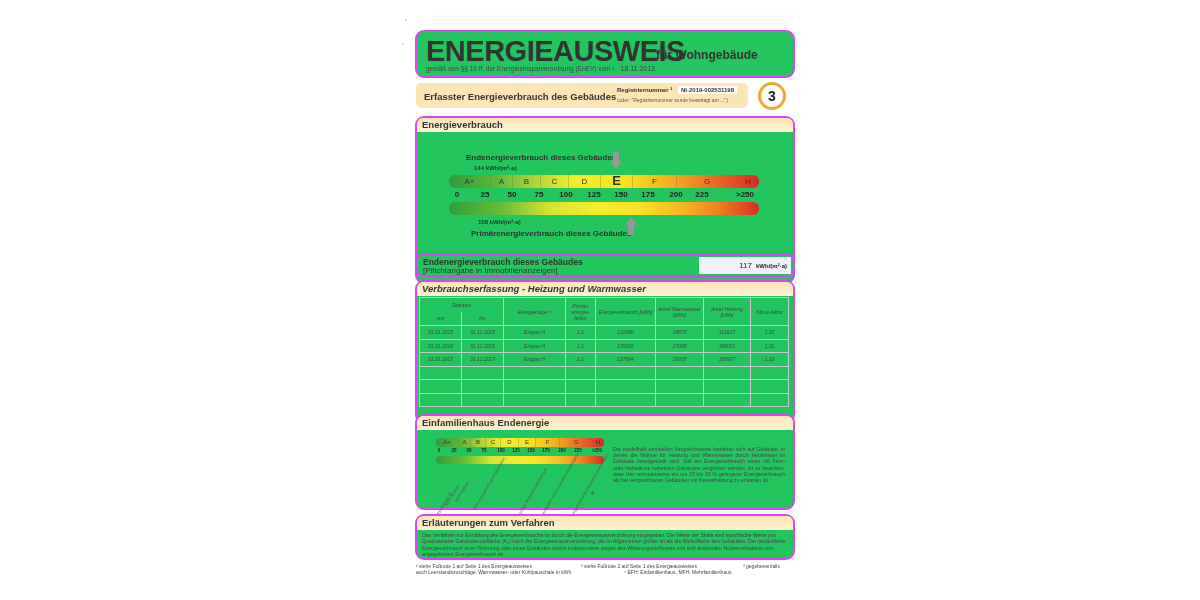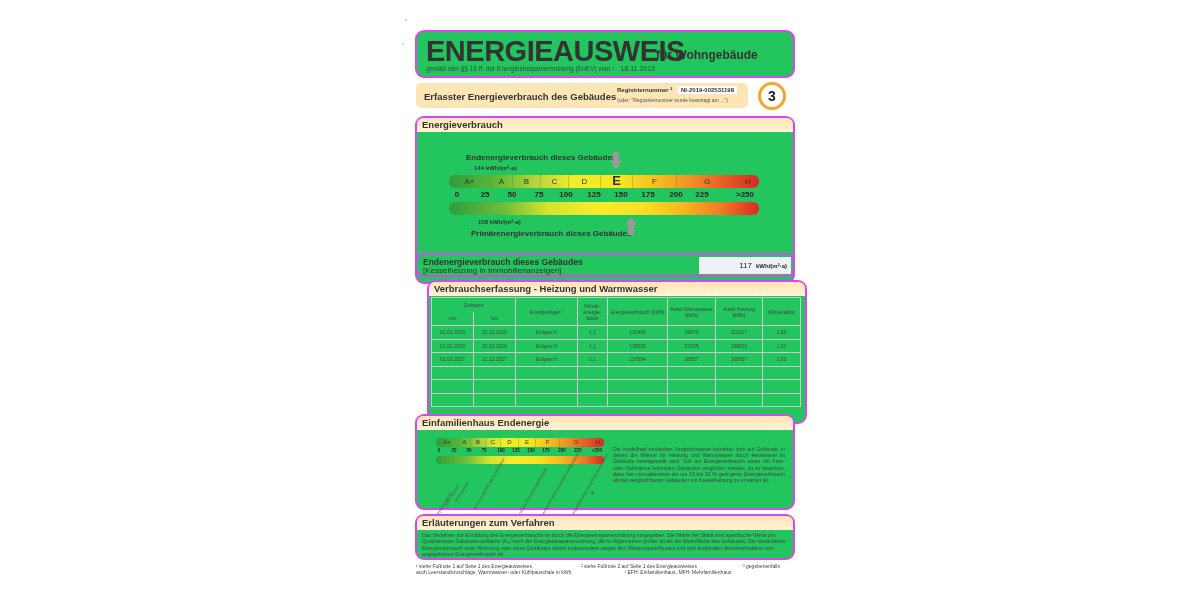--- a/index.html
+++ b/index.html
@@ -40,21 +40,21 @@
   .arrow-up::after { content: ""; position: absolute; left: 0; top: 0; border-left: 6px solid transparent; border-right: 6px solid transparent; border-bottom: 8px solid #999; }
   .lbl-b { position: absolute; font-size: 8px; font-weight: bold; color: #333; white-space: nowrap; }
   .lbl-s { position: absolute; font-size: 6px; font-weight: bold; color: #333; white-space: nowrap; }
 
   .end-box { left: 3px; top: 225px; width: 380px; height: 24px; }
   .end-title { position: absolute; left: 6px; top: 2px; font-size: 8.5px; font-weight: bold; color: #333; }
   .end-sub { position: absolute; left: 6px; top: 11px; font-size: 8px; color: #333; }
   .end-value { position: absolute; right: 2px; top: 2px; width: 92px; height: 17px; background: #eef1f5; font-size: 8px; text-align: right; padding-right: 4px; line-height: 17px; }
   .end-unit { font-size: 6px; font-weight: bold; margin-left: 4px; }
 
-  .vb-box { left: 15px; top: 252px; width: 380px; height: 144px; }
+  .vb-box { left: 3px; top: 252px; width: 380px; height: 144px; font-style: italic; }
   table.vb { position: absolute; left: 2px; top: 15px; width: 370px; border-collapse: collapse; font-size: 5px; color: #444; }
   table.vb td, table.vb th { border: 1px solid #c9c9c9; text-align: center; font-weight: normal; padding: 0 1px; }
   table.vb th { height: 14px; line-height: 6px; }
   table.vb td { height: 13.5px; }
 
   .vg-box { left: 3px; top: 386px; width: 380px; height: 96px; }
   .vg-text { position: absolute; left: 196px; top: 30px; width: 172px; font-size: 5.2px; line-height: 6.2px; color: #444; text-align: justify; }
   .rot-labels { position: absolute; left: 17px; top: 62px; width: 180px; height: 40px; }
   .rot { position: absolute; font-size: 4px; color: #555; transform: rotate(-60deg); transform-origin: left top; white-space: nowrap; }
   .foot4 { position: absolute; left: 174px; top: 74px; font-size: 5px; color: #444; }
@@ -125,21 +125,21 @@
     </div>
     <div class="scale scale-bot" style="left:32px;top:84px;width:310px;"></div>
 
     <div class="lbl-s" style="left:61px;top:101px;">158  kWh/(m²·a)</div>
     <div class="lbl-b" style="left:54px;top:111px;">Primärenergieverbrauch dieses Gebäudes</div>
     <div class="arrow-up" style="left:208px;top:99px;"></div>
   </div>
 
   <div class="box end-box">
     <div class="end-title">Endenergieverbrauch dieses Gebäudes</div>
-    <div class="end-sub">[Kesselheizung in Immobilienanzeigen]</div>
+    <div class="end-sub">[Pflichtangabe in Immobilienanzeigen]</div>
     <div class="end-value"><span>117</span><span class="end-unit">kWh/(m²·a)</span></div>
   </div>
 
   <div class="box vb-box">
     <div class="sec-head">
         <span>Verbrauchserfassung - Heizung und Warmwasser</span>
       </div>
     <table class="vb">
       <tbody>
           <tr>

